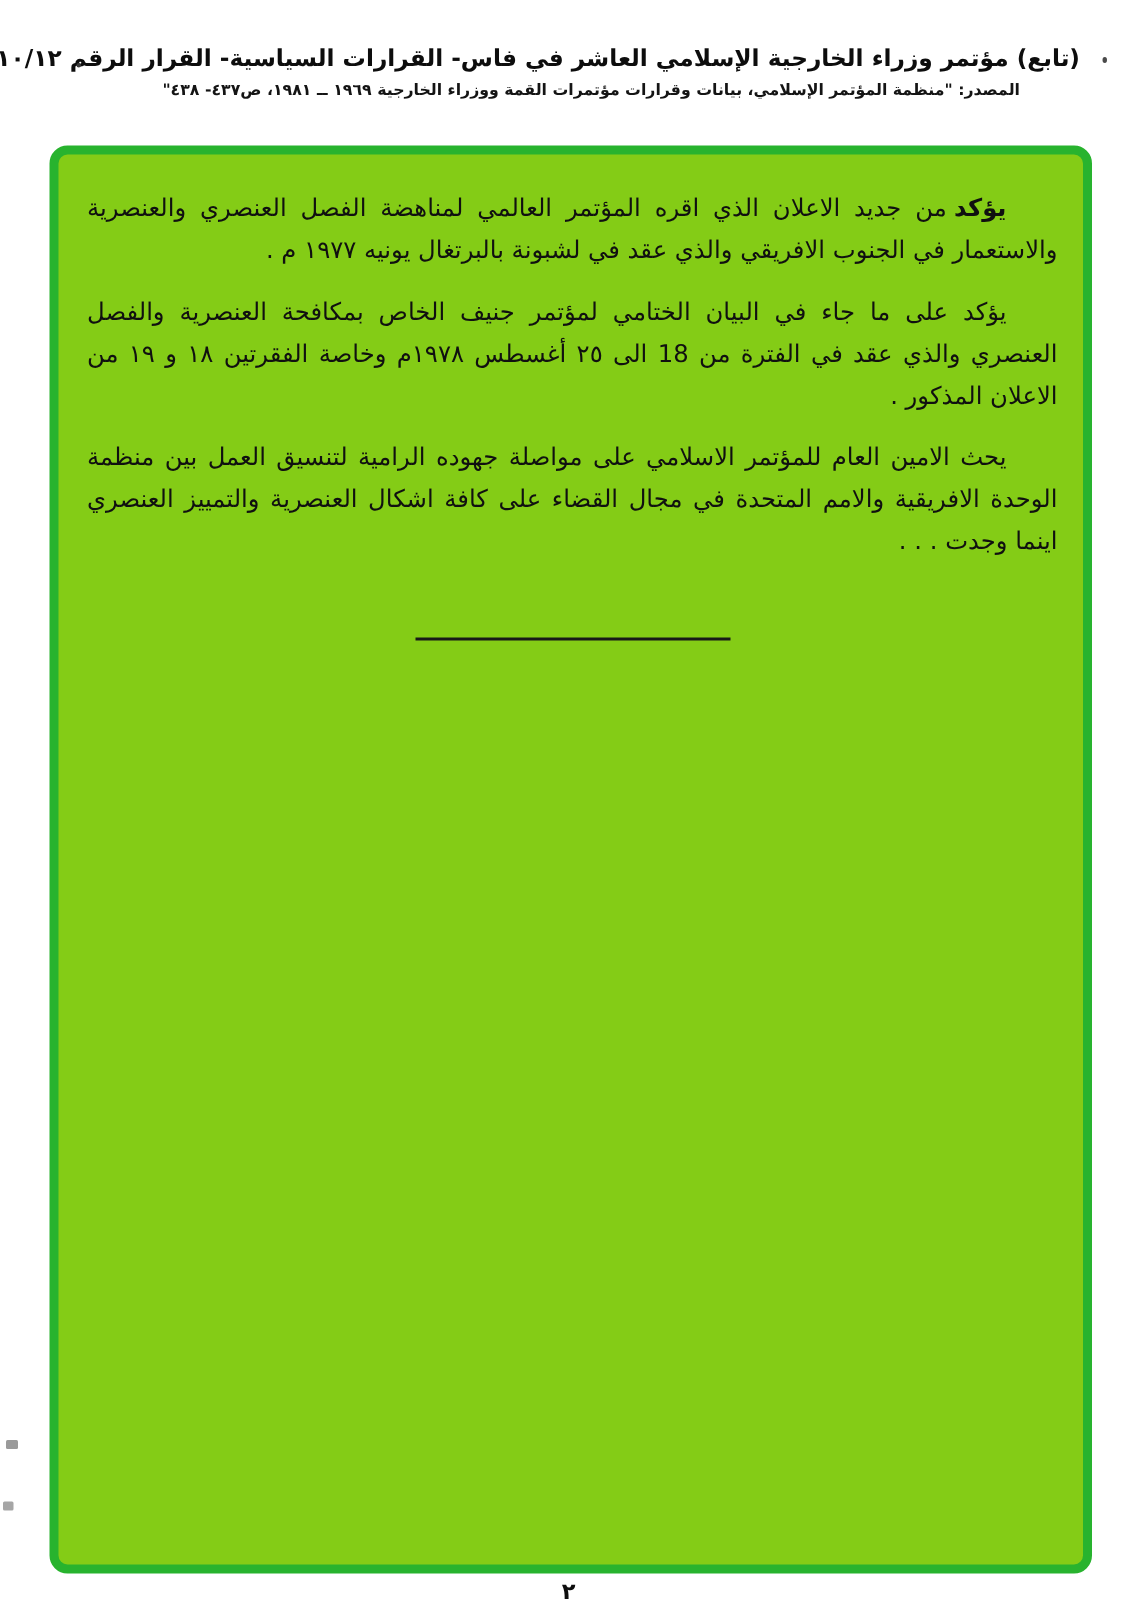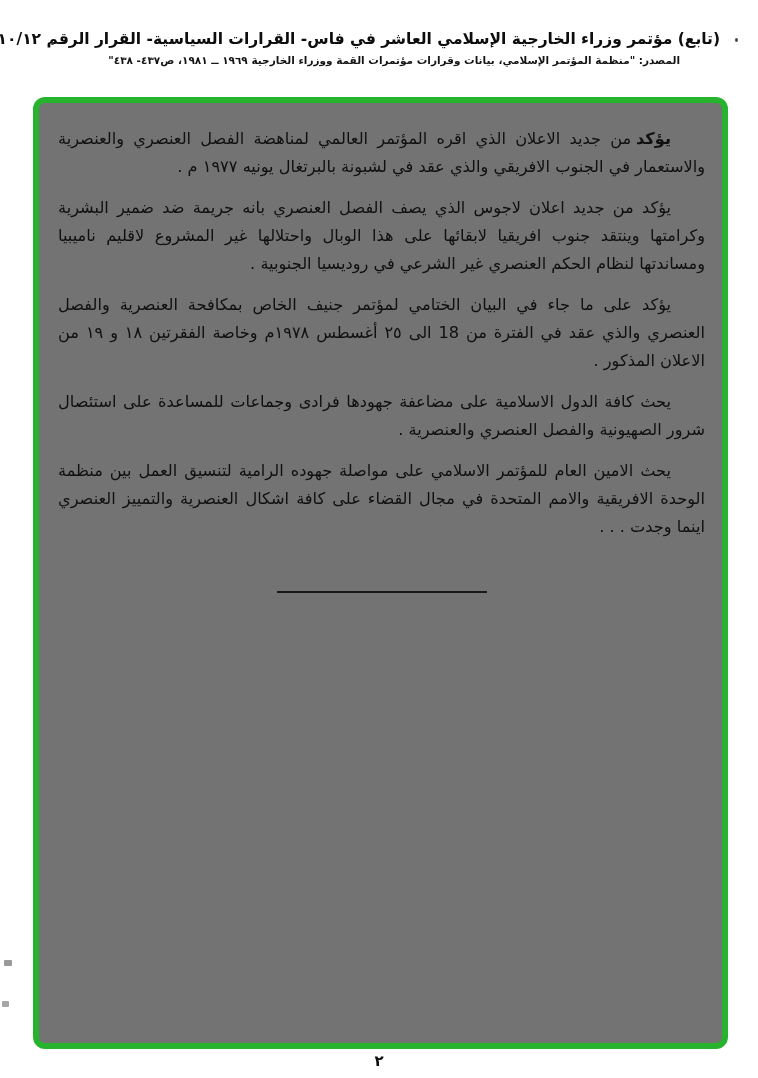--- a/index.html
+++ b/index.html
@@ -31,21 +31,21 @@
   }
   .green-box {
     position: absolute;
     left: 33px;
     top: 97px;
     width: 695px;
     height: 952px;
     box-sizing: border-box;
     border: 6px solid #28b32e;
     border-radius: 12px;
-    background: #737373;
+    background: #84cc16;
   }
   .content {
     direction: rtl;
     padding: 22px 17px 0 19px;
   }
   .para {
     margin: 0 0 13px 0;
     font-size: 16.2px;
     line-height: 28px;
     text-align: justify;
@@ -83,25 +83,23 @@
   <div class="header">
     <div class="title">(تابع) مؤتمر وزراء الخارجية الإسلامي العاشر في فاس- القرارات السياسية- القرار الرقم ١٠/١٢- س</div>
     <div class="source">المصدر: "منظمة المؤتمر الإسلامي، بيانات وقرارات مؤتمرات القمة ووزراء الخارجية ١٩٦٩ ــ ١٩٨١، ص٤٣٧- ٤٣٨"</div>
   </div>
 
   <div class="green-box">
     <div class="content">
 
       <p class="para"><strong class="lead">يؤكد</strong><span>من جديد الاعلان الذي اقره المؤتمر العالمي لمناهضة الفصل العنصري والعنصرية والاستعمار في الجنوب الافريقي والذي عقد في لشبونة بالبرتغال يونيه ١٩٧٧ م .</span></p>
 
-      <p class="para">يؤكد من جديد اعلان لاجوس الذي يصف الفصل العنصري بانه جريمة ضد ضمير البشرية وكرامتها وينتقد جنوب افريقيا لابقائها على هذا الوبال واحتلالها غير المشروع لاقليم ناميبيا ومساندتها لنظام الحكم العنصري غير الشرعي في روديسيا الجنوبية .</p>
 
       <p class="para">يؤكد على ما جاء في البيان الختامي لمؤتمر جنيف الخاص بمكافحة العنصرية والفصل العنصري والذي عقد في الفترة من 18 الى ٢٥ أغسطس ١٩٧٨م وخاصة الفقرتين ١٨ و ١٩ من الاعلان المذكور .</p>
 
-      <p class="para">يحث كافة الدول الاسلامية على مضاعفة جهودها فرادى وجماعات للمساعدة على استئصال شرور الصهيونية والفصل العنصري والعنصرية .</p>
 
       <p class="para">يحث الامين العام للمؤتمر الاسلامي على مواصلة جهوده الرامية لتنسيق العمل بين منظمة الوحدة الافريقية والامم المتحدة في مجال القضاء على كافة اشكال العنصرية والتمييز العنصري اينما وجدت . . .</p>
 
       <div class="divider"></div>
 
     </div>
   </div>
 
   <div class="page-number">٢</div>
 

